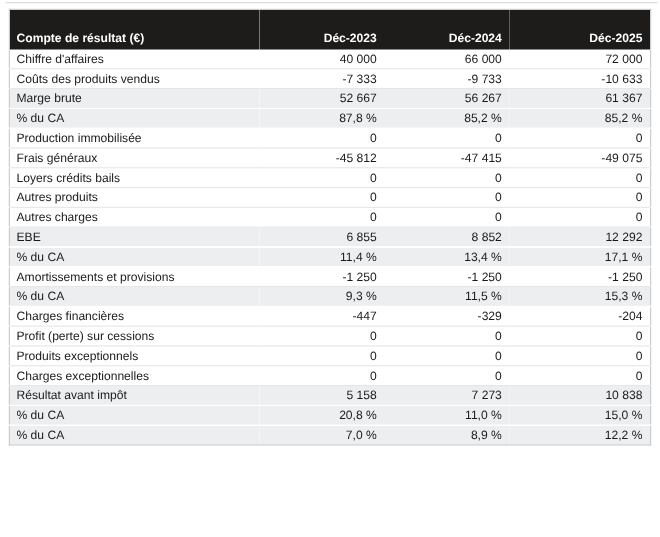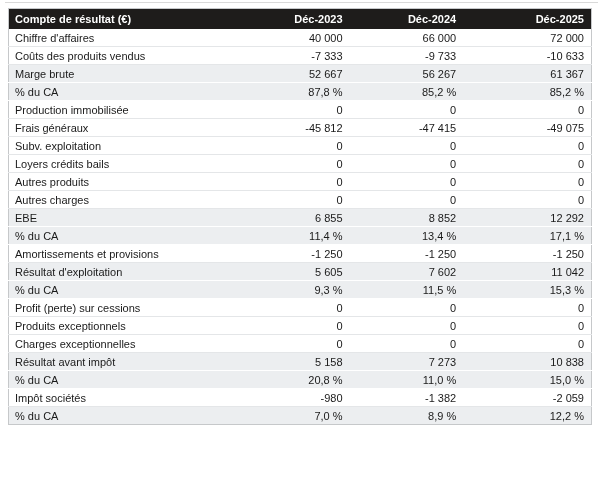--- a/index.html
+++ b/index.html
@@ -27,21 +27,21 @@
   }
   col.c-label { width: 39%; }
   col.c-y1 { width: 19.5%; }
   col.c-y2 { width: 19.5%; }
   col.c-y3 { width: 22%; }
   thead th {
     background: #1e1c1b;
     color: #ffffff;
     font-weight: bold;
     height: 20px;
-    padding: 0 7px 0 6px;
+    padding: 16px 7px 0 6px;
     white-space: nowrap;
     overflow: hidden;
   }
   th.label, td.label { text-align: left; }
   th.num, td.num { text-align: right; }
   tbody td {
     height: 17px;
     padding: 0 7px 0 6px;
     border-bottom: 1px solid #e4e6e8;
     white-space: nowrap;
@@ -107,26 +107,20 @@
           <td class="num">0</td>
           <td class="num">0</td>
         </tr>
         <tr>
           <td class="label">Frais généraux</td>
           <td class="num">-45 812</td>
           <td class="num">-47 415</td>
           <td class="num">-49 075</td>
         </tr>
         <tr>
-          <td class="label">Subv. exploitation</td>
-          <td class="num">0</td>
-          <td class="num">0</td>
-          <td class="num">0</td>
-        </tr>
-        <tr>
           <td class="label">Loyers crédits bails</td>
           <td class="num">0</td>
           <td class="num">0</td>
           <td class="num">0</td>
         </tr>
         <tr>
           <td class="label">Autres produits</td>
           <td class="num">0</td>
           <td class="num">0</td>
           <td class="num">0</td>
@@ -149,30 +143,30 @@
           <td class="num">13,4 %</td>
           <td class="num">17,1 %</td>
         </tr>
         <tr>
           <td class="label">Amortissements et provisions</td>
           <td class="num">-1 250</td>
           <td class="num">-1 250</td>
           <td class="num">-1 250</td>
         </tr>
         <tr class="subtotal">
-          <td class="label">Résultat d'exploitation</td>
-          <td class="num">5 605</td>
-          <td class="num">7 602</td>
-          <td class="num">11 042</td>
-        </tr>
-        <tr class="subtotal">
           <td class="label">% du CA</td>
           <td class="num">9,3 %</td>
           <td class="num">11,5 %</td>
           <td class="num">15,3 %</td>
+        </tr>
+        <tr>
+          <td class="label">Charges financières</td>
+          <td class="num">-447</td>
+          <td class="num">-329</td>
+          <td class="num">-204</td>
         </tr>
         <tr>
           <td class="label">Profit (perte) sur cessions</td>
           <td class="num">0</td>
           <td class="num">0</td>
           <td class="num">0</td>
         </tr>
         <tr>
           <td class="label">Produits exceptionnels</td>
           <td class="num">0</td>
@@ -189,26 +183,20 @@
           <td class="label">Résultat avant impôt</td>
           <td class="num">5 158</td>
           <td class="num">7 273</td>
           <td class="num">10 838</td>
         </tr>
         <tr class="subtotal">
           <td class="label">% du CA</td>
           <td class="num">20,8 %</td>
           <td class="num">11,0 %</td>
           <td class="num">15,0 %</td>
-        </tr>
-        <tr>
-          <td class="label">Impôt sociétés</td>
-          <td class="num">-980</td>
-          <td class="num">-1 382</td>
-          <td class="num">-2 059</td>
         </tr>
         <tr class="subtotal">
           <td class="label">% du CA</td>
           <td class="num">7,0 %</td>
           <td class="num">8,9 %</td>
           <td class="num">12,2 %</td>
         </tr>
       </tbody>
   </table>
 </div>

